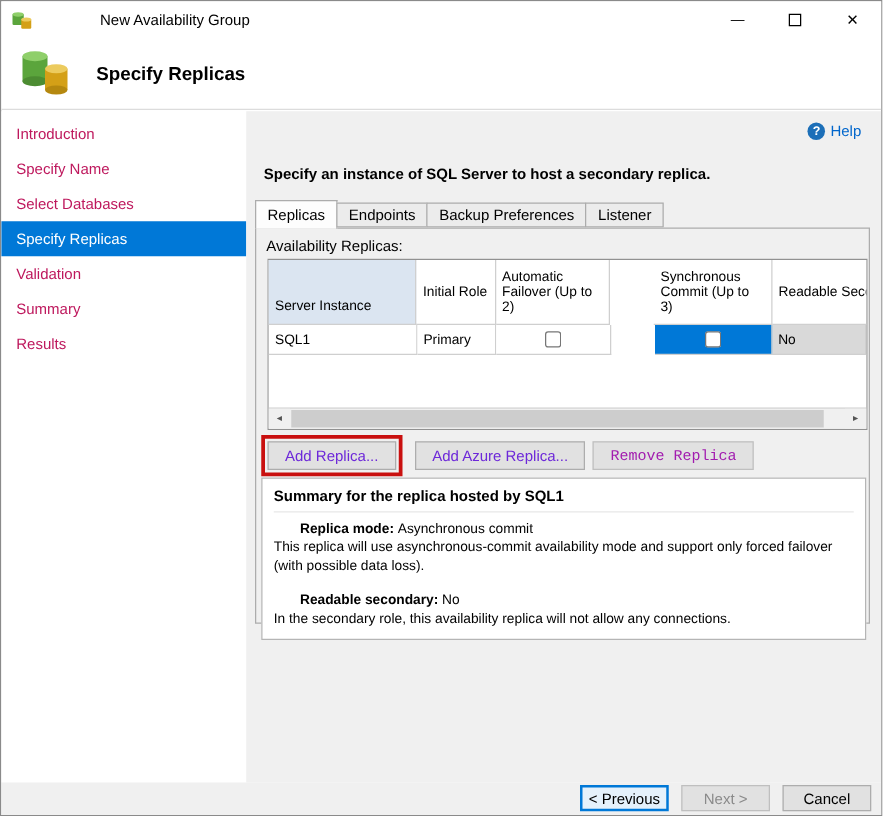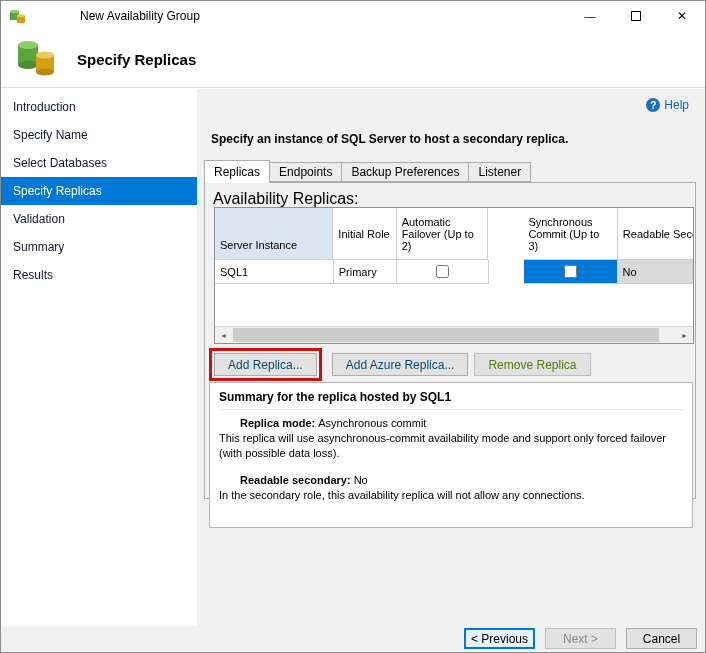--- a/index.html
+++ b/index.html
@@ -21,41 +21,41 @@
   .close-glyph { font-size:12px; }
 
   
   .header { position:absolute; top:30px; left:0; right:0; height:57px; background:#fff; border-bottom:1px solid #dcdcdc; }
   .header-icon { position:absolute; left:12px; top:5px; width:46px; height:46px; }
   .header-title { position:absolute; left:76px; top:20px; font-weight:bold; font-size:15px; }
 
   
   .bodyarea { position:absolute; top:88px; left:0; right:0; bottom:26px; }
   .sidebar { position:absolute; left:0; top:0; bottom:0; width:196px; background:#fff; padding-top:4px; }
-  .step { height:28px; line-height:28px; padding-left:12px; color:#0f172a; font-size:12px; white-space:nowrap; cursor:pointer; }
+  .step { height:28px; line-height:28px; padding-left:12px; color:#be185d; font-size:12px; white-space:nowrap; cursor:pointer; }
   .step.active { background:#0078d7; color:#fff; }
 
   .main { position:absolute; left:196px; top:0; right:0; bottom:0; background:#f0f0f0; }
 
   .help { position:absolute; top:9px; right:16px; display:flex; align-items:center; cursor:pointer; }
   .help-icon { width:14px; height:14px; border-radius:50%; background:#1c6fb8; color:#fff; font-size:10px; font-weight:bold;
                display:flex; align-items:center; justify-content:center; margin-right:4px; }
   .help-text { color:#0066cc; font-size:12px; }
 
   .instruction { position:absolute; left:14px; top:43px; font-weight:bold; font-size:12px; }
 
   
   .tabs { position:absolute; left:7px; top:70px; height:23px; display:flex; align-items:flex-end; z-index:2; }
   .tab { border:1px solid #acacac; background:#ececec; height:20px; padding:0 9px; display:flex; align-items:center;
          font-size:12px; margin-right:-1px; cursor:pointer; }
   .tab.active { background:#fdfdfd; height:23px; border-bottom:none; margin-bottom:-1px; padding-bottom:1px; }
 
   .tab-panel { position:absolute; left:7px; top:93px; width:492px; height:317px; background:#f0f0f0; border:1px solid #acacac; z-index:1; }
 
-  .availability-label { position:absolute; left:8px; top:7px; font-size:16px; }
+  .availability-label { position:absolute; left:8px; top:7px; font-size:12px; }
 
   
   .grid { position:absolute; left:9px; top:24px; width:480px; border:1px solid #919191; background:#fff; }
   .g-header { display:flex; height:52px; background:#fff; }
   .gh { border-right:1px solid #cfcfcf; border-bottom:1px solid #cfcfcf; padding:2px 5px; font-size:11px;
         display:flex; align-items:center; overflow:hidden; }
   .gh.c1 { background:#dbe5f1; align-items:flex-end; padding-bottom:8px; }
   .c1 { width:128px; } .c2 { width:68px; } .c3 { width:99px; } .c4 { width:102px;margin-left:35px; } .c5 { width:81px; border-right:none; white-space:nowrap; }
   .g-row { display:flex; height:24px; }
   .gc { border-right:1px solid #cfcfcf; border-bottom:1px solid #cfcfcf; font-size:11px; display:flex; align-items:center;
@@ -67,26 +67,26 @@
   .g-filler { height:42px; background:#fff; }
   .g-hscroll { height:17px; background:#f0f0f0; display:flex; align-items:stretch; border-top:1px solid #d5d5d5; }
   .scroll-arrow { width:17px; display:flex; align-items:center; justify-content:center; font-size:7px; color:#555; background:#f0f0f0; }
   .scroll-track { flex:1; position:relative; }
   .scroll-thumb { position:absolute; left:1px; top:1px; bottom:1px; width:96%; background:#cdcdcd; }
 
   
   .btn-row { position:absolute; left:4px; top:165px; display:flex; align-items:center; }
   .red-box { border:3px solid #c9100f; padding:2px; margin-right:4px; display:inline-block; }
   button.std { height:23px; background:#e1e1e1; border:1px solid #adadad; font-family:inherit; font-size:12px;
-               padding:0 13px; cursor:pointer; color:#0c4a6e; }
-  button.std:disabled { color:#4d7c0f; border-color:#bfbfbf; cursor:default; }
+               padding:0 13px; cursor:pointer; color:#6d28d9; }
+  button.std:disabled { color:#a21caf; border-color:#bfbfbf; cursor:default;font-family:Liberation Mono, monospace; }
   .btn-gap { margin-left:6px; }
 
   
-  .summary { position:absolute; left:4px; top:199px; width:484px; height:146px; background:#fff; border:1px solid #b5b5b5;
+  .summary { position:absolute; left:4px; top:199px; width:484px; height:130px; background:#fff; border:1px solid #b5b5b5;
              padding:6px 9px; font-size:11px; line-height:1.35; }
   .summary-title { font-weight:bold; font-size:12px; padding-bottom:4px; border-bottom:1px solid #e8e8e8; margin-bottom:6px; }
   .sum-label { font-weight:bold;padding-left:21px; }
   .sum-val { margin-left:3px; }
   .sum-desc { margin-top:0; }
   .mt { margin-top:12px; }
 
   
   .footer { position:absolute; left:0; right:0; bottom:0; height:26px; background:#f0f0f0; }
   .footer-btns { position:absolute; right:8px; top:2px; display:flex; }

